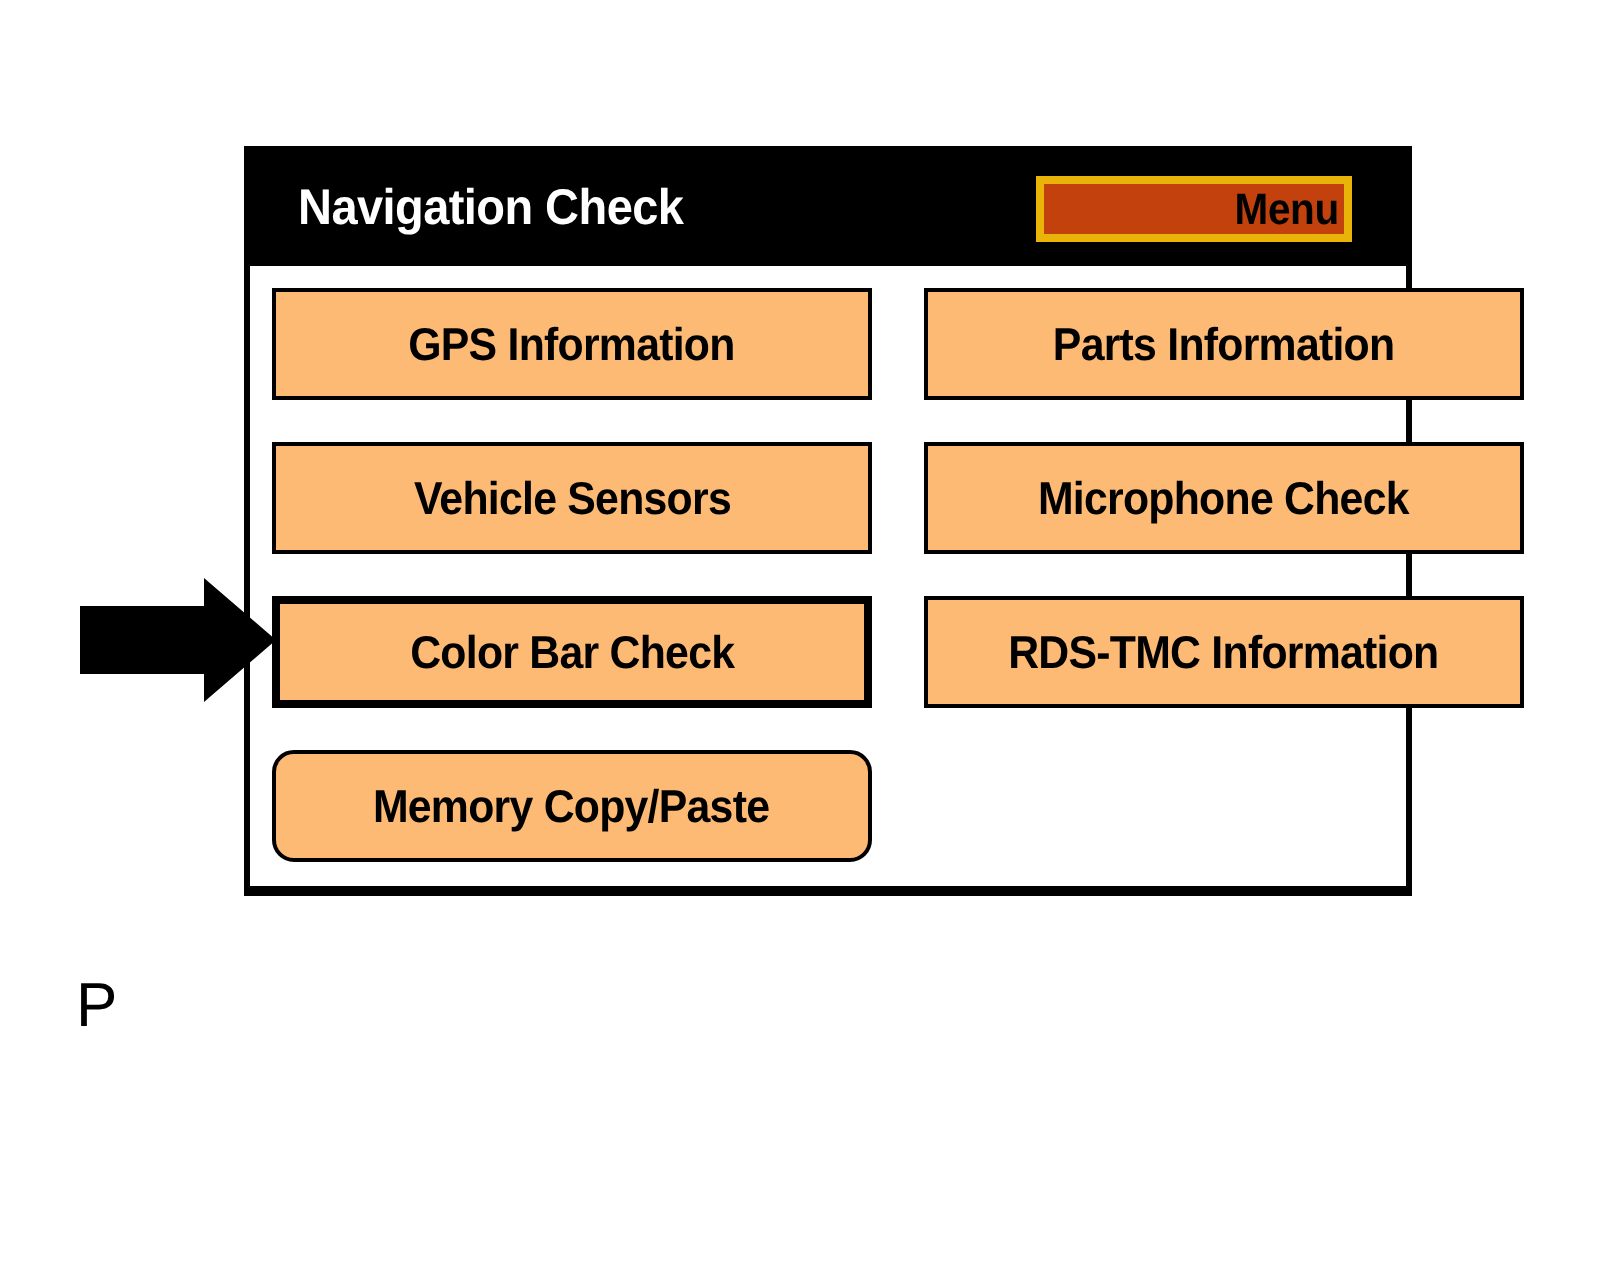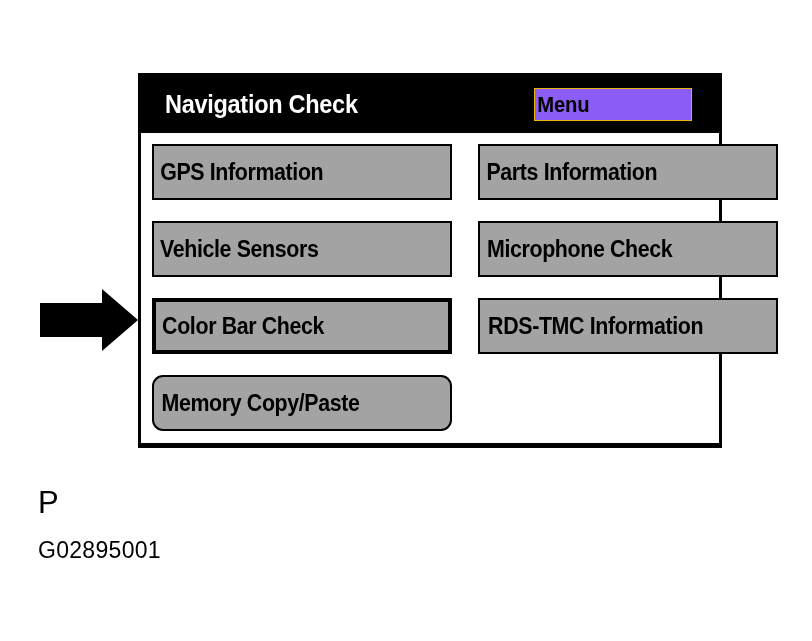--- a/index.html
+++ b/index.html
@@ -12,21 +12,21 @@
     width: 812px;
     height: 641px;
     position: relative;
     font-family: "Liberation Sans", sans-serif;
     overflow: hidden;
   }
 
   
   #screen-panel {
     position: absolute;
-    left: 138px;
+    left: 122px;
     top: 73px;
     width: 584px;
     height: 375px;
     background: #ffffff;
     border: 3px solid #000000;
     border-bottom-width: 5px;
     box-sizing: border-box;
   }
 
   
@@ -49,26 +49,26 @@
     white-space: nowrap;
     transform: scaleX(0.94);
     transform-origin: left center;
   }
   #menu-button {
     position: absolute;
     right: 27px;
     top: 12px;
     width: 158px;
     height: 33px;
-    background: #8b5cf6;
-    border: 1px solid #eab308;
+    background: #c2410c;
+    border: 4px solid #eab308;
     box-sizing: border-box;
     display: flex;
     align-items: center;
-    justify-content: flex-start;
+    justify-content: flex-end;
     cursor: pointer;
   }
   #menu-button .btn-label {
     color: #000000;
     font-size: 22px;
     font-weight: bold;
     letter-spacing: -0.2px;
     transform: scaleX(0.92);
   }
 
@@ -85,26 +85,26 @@
     top: 0;
   }
   #col-left  { left: 11px;  width: 300px; }
   #col-right { left: 337px; width: 300px; }
 
   .nav-button {
     position: absolute;
     left: 0;
     width: 100%;
     height: 56px;
-    background: #a3a3a3;
+    background: #fdba74;
     border: 2px solid #000000;
     box-sizing: border-box;
     display: flex;
     align-items: center;
-    justify-content: flex-start;
+    justify-content: center;
     cursor: pointer;
   }
   .nav-button.selected {
     border-width: 4px;
   }
   .nav-button .btn-label {
     font-size: 23px;
     font-weight: bold;
     color: #000000;
     letter-spacing: -0.4px;
@@ -201,14 +201,13 @@
 </div>
 
 <div id="pointer-arrow">
   <svg width="98" height="62" viewBox="0 0 98 62" xmlns="http://www.w3.org/2000/svg">
     <polygon points="0,14 62,14 62,0 98,31 62,62 62,48 0,48" fill="#000000"></polygon>
   </svg>
 </div>
 
 <div id="caption-block">
   <div id="caption-letter">P</div>
-  <div id="caption-code">G02895001</div>
 </div>
 
 </body></html>

